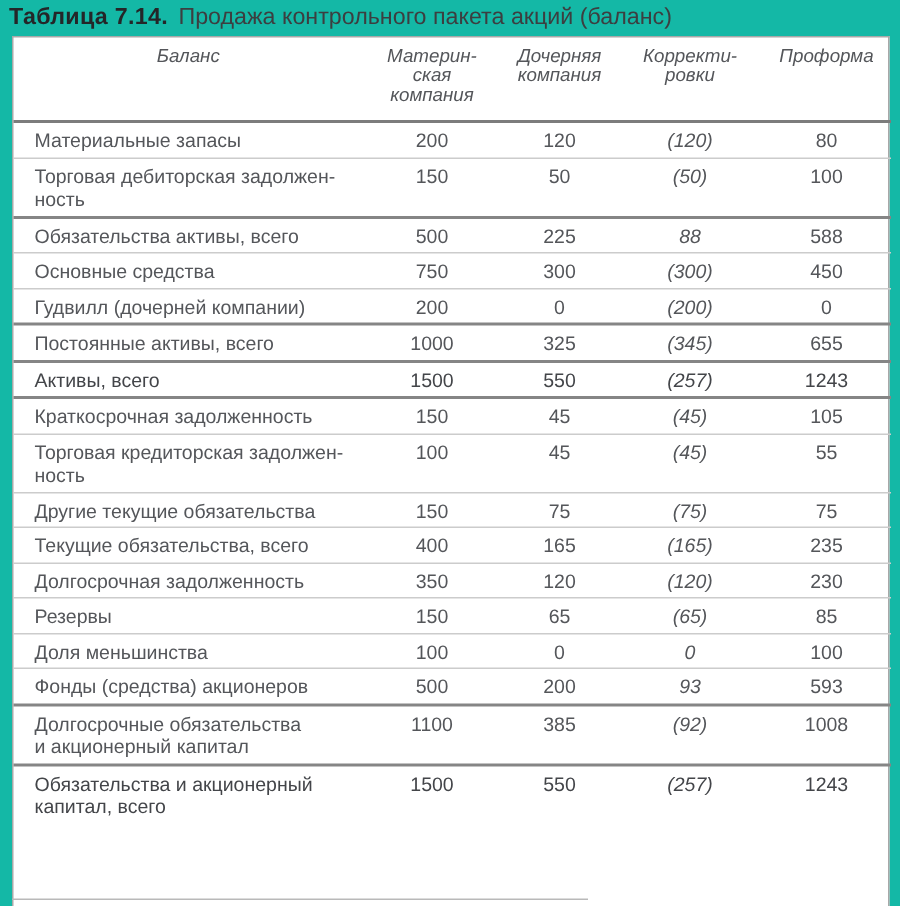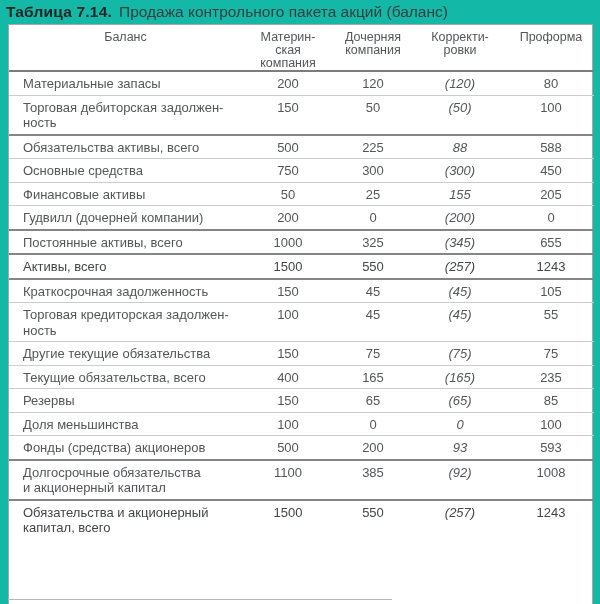--- a/index.html
+++ b/index.html
@@ -22,23 +22,24 @@
     border:1px solid #a8a8a8; border-bottom:none;
     box-sizing:border-box; background:#fff;
   }
 
   table {
     width:100%; border-collapse:collapse; table-layout:fixed;
     font-size:13px; color:#54565a;
   }
   th {
     font-weight:normal; text-align:center; vertical-align:top;
-    padding:6px 2px 0; line-height:13px; font-size:12.5px;
+    padding:6px 2px 10px; line-height:13px; font-size:12.5px;
     white-space:pre-line; color:#54565a;
     border-bottom:2px solid #7c7c7c;
+    font-style:italic;
   }
   td {
     vertical-align:top; padding:4px 2px 3px; line-height:15.5px;
   }
   td.c-label {
     text-align:left; padding-left:14px; padding-right:6px;
     white-space:pre-line;
   }
   td.c-num { text-align:center; }
   td.c-adj { font-style:italic; }
@@ -106,27 +107,20 @@
             <td class="c-num">588</td>
           </tr>
           <tr class="sep-light">
             <td class="c-label">Основные средства</td>
             <td class="c-num">750</td>
             <td class="c-num">300</td>
             <td class="c-num c-adj">(300)</td>
             <td class="c-num">450</td>
           </tr>
           <tr class="sep-light">
-            <td class="c-label">Финансовые активы</td>
-            <td class="c-num">50</td>
-            <td class="c-num">25</td>
-            <td class="c-num c-adj">155</td>
-            <td class="c-num">205</td>
-          </tr>
-          <tr class="sep-light">
             <td class="c-label">Гудвилл (дочерней компании)</td>
             <td class="c-num">200</td>
             <td class="c-num">0</td>
             <td class="c-num c-adj">(200)</td>
             <td class="c-num">0</td>
           </tr>
           <tr class="sep-dark">
             <td class="c-label">Постоянные активы, всего</td>
             <td class="c-num">1000</td>
             <td class="c-num">325</td>
@@ -161,20 +155,27 @@
             <td class="c-num">75</td>
             <td class="c-num c-adj">(75)</td>
             <td class="c-num">75</td>
           </tr>
           <tr class="sep-light">
             <td class="c-label">Текущие обязательства, всего</td>
             <td class="c-num">400</td>
             <td class="c-num">165</td>
             <td class="c-num c-adj">(165)</td>
             <td class="c-num">235</td>
+          </tr>
+          <tr class="sep-light">
+            <td class="c-label">Долгосрочная задолженность</td>
+            <td class="c-num">350</td>
+            <td class="c-num">120</td>
+            <td class="c-num c-adj">(120)</td>
+            <td class="c-num">230</td>
           </tr>
           <tr class="sep-light">
             <td class="c-label">Резервы</td>
             <td class="c-num">150</td>
             <td class="c-num">65</td>
             <td class="c-num c-adj">(65)</td>
             <td class="c-num">85</td>
           </tr>
           <tr class="sep-light">
             <td class="c-label">Доля меньшинства</td>

